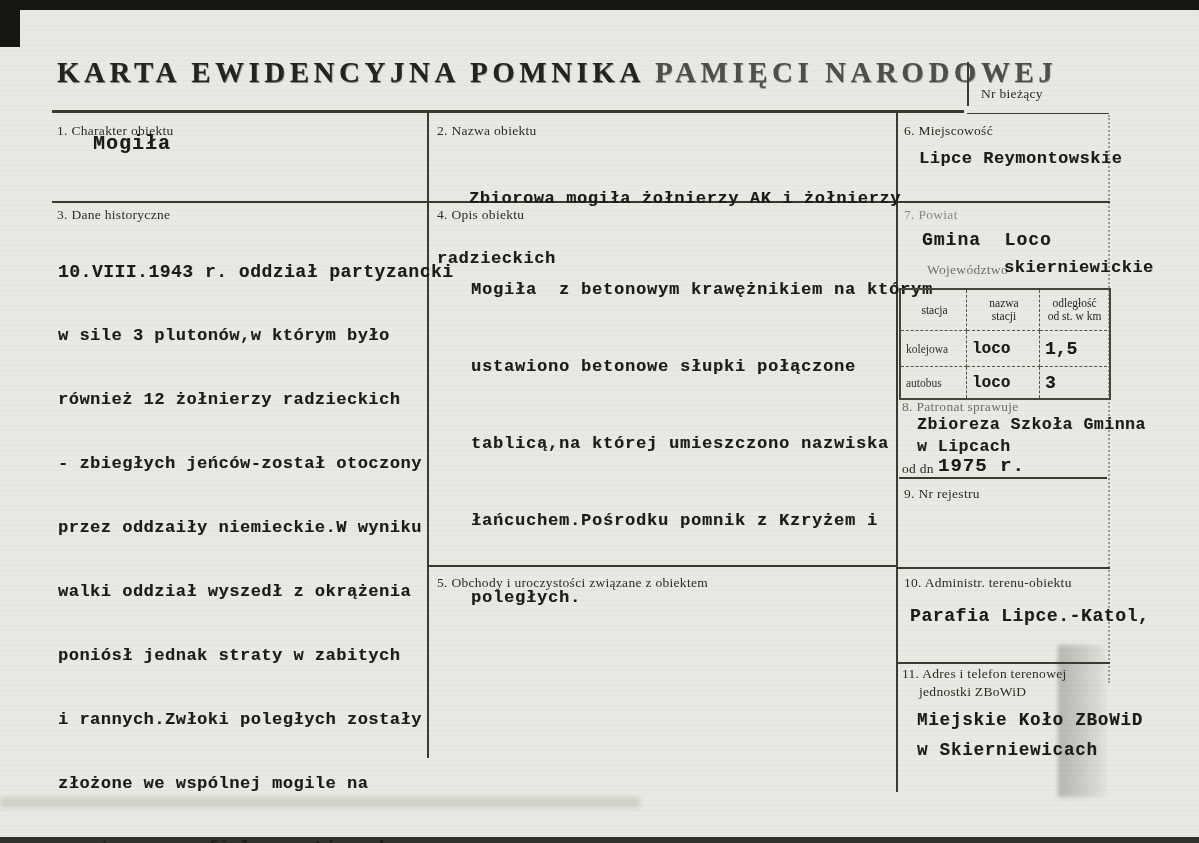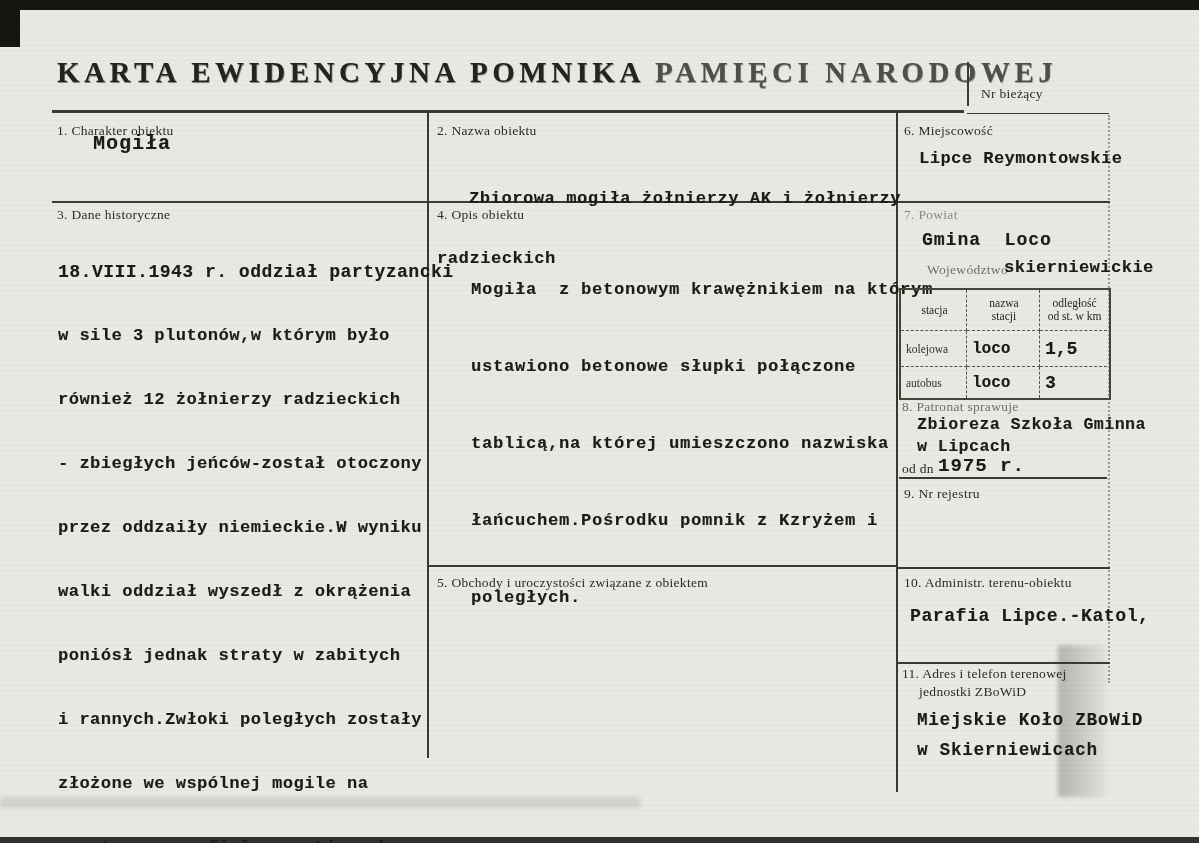--- a/index.html
+++ b/index.html
@@ -84,21 +84,21 @@
   <div class="abs tw f2text" style="left:437px;top:150px;font-size:17px;letter-spacing:.6px;">
     <div>Zbiorowa mogiła żołnierzy AK i żołnierzy</div>
     <div>radzieckich</div>
   </div>
 
   <div class="abs label" style="left:904px;top:123px;">6. Miejscowość</div>
   <div class="abs tw" style="left:919px;top:149px;font-size:17px;letter-spacing:.5px;">Lipce Reymontowskie</div>
 
   <div class="abs label" style="left:57px;top:207px;">3. Dane historyczne</div>
   <div class="abs tw f3text" style="left:58px;top:221px;font-size:17px;letter-spacing:.5px;">
-    <div style="font-size:18px;">18.VIII.1943 r. oddział partyzancki</div>
+    <div style="font-size:18px;">10.VIII.1943 r. oddział partyzancki</div>
     <div>w sile 3 plutonów,w którym było</div>
     <div>również 12 żołnierzy radzieckich</div>
     <div>- zbiegłych jeńców-został otoczony</div>
     <div>przez oddzaiły niemieckie.W wyniku</div>
     <div>walki oddział wyszedł z okrążenia</div>
     <div>poniósł jednak straty w zabitych</div>
     <div>i rannych.Zwłoki poległych zostały</div>
     <div>złożone we wspólnej mogile na</div>
     <div>cmentarzu parafialnym w Lipcach.</div>
   </div>

